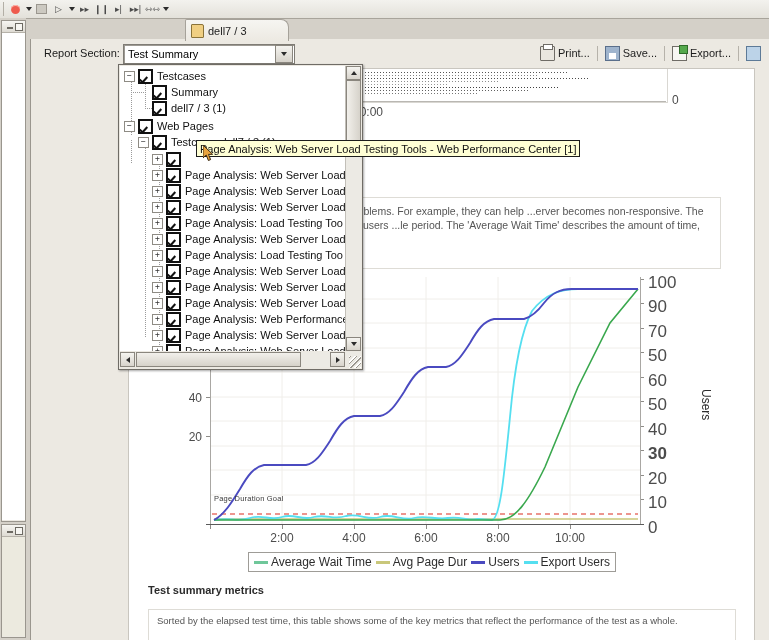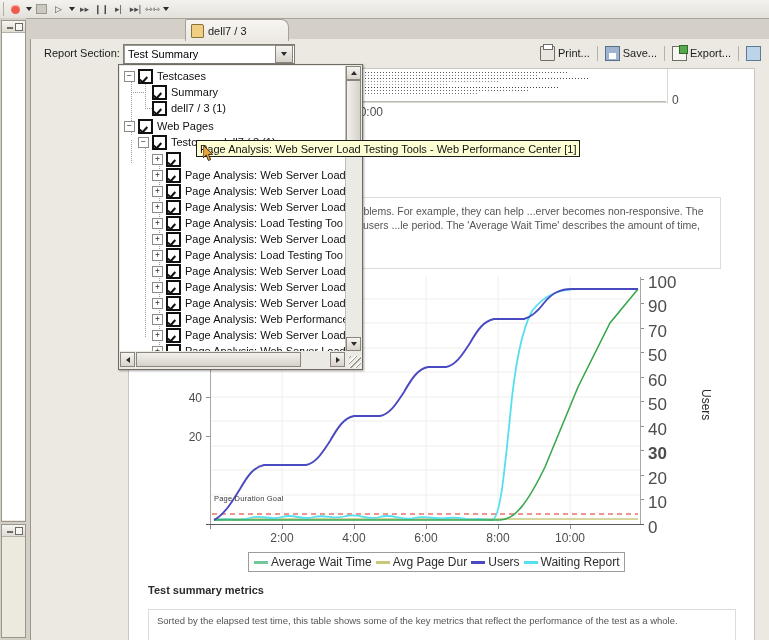--- a/index.html
+++ b/index.html
@@ -415,21 +415,21 @@
         <span class="lgitem">
           <span class="lgline" style="background:#c9c77a;"></span>
           <span>Avg Page Dur</span>
         </span>
         <span class="lgitem">
           <span class="lgline" style="background:#4a4ac0;"></span>
           <span>Users</span>
         </span>
         <span class="lgitem">
           <span class="lgline" style="background:#55dff0;"></span>
-          <span>Waiting Report</span>
+          <span>Export Users</span>
         </span>
       </div>
     </div>
 
     <div id="sec-head">Test summary metrics</div>
     <div id="sec-intro">Sorted by the elapsed test time, this table shows some of the key metrics that reflect the performance of the test as a whole.</div>
   </div>
 </div>
 
 <div id="tree-popup">

